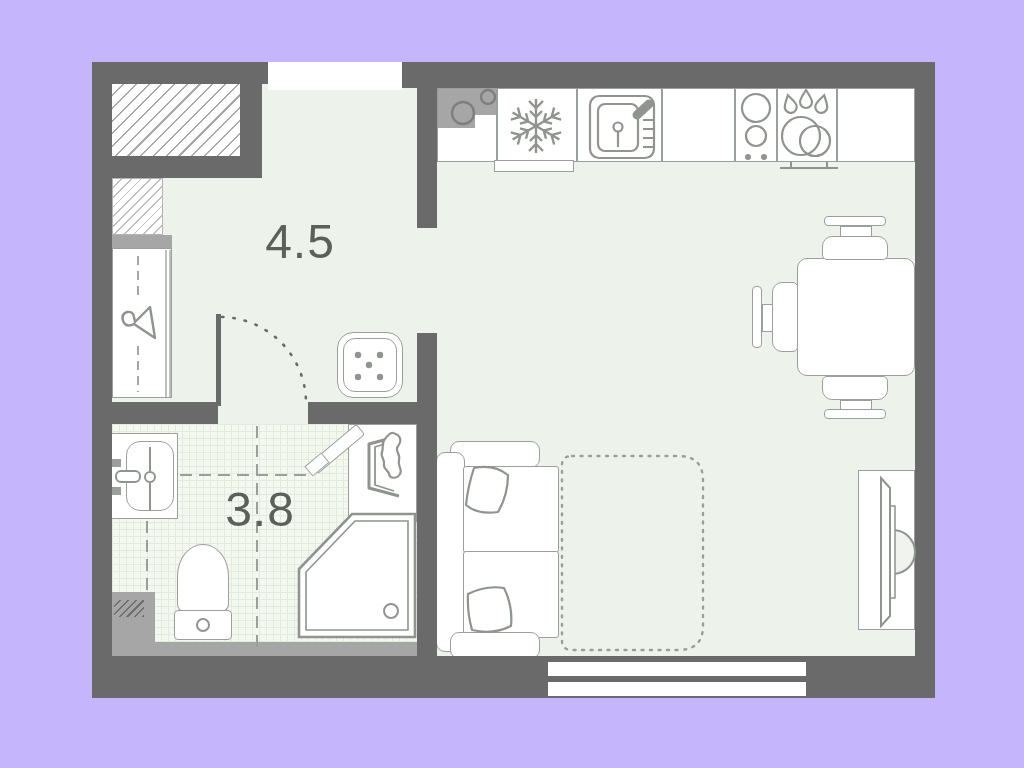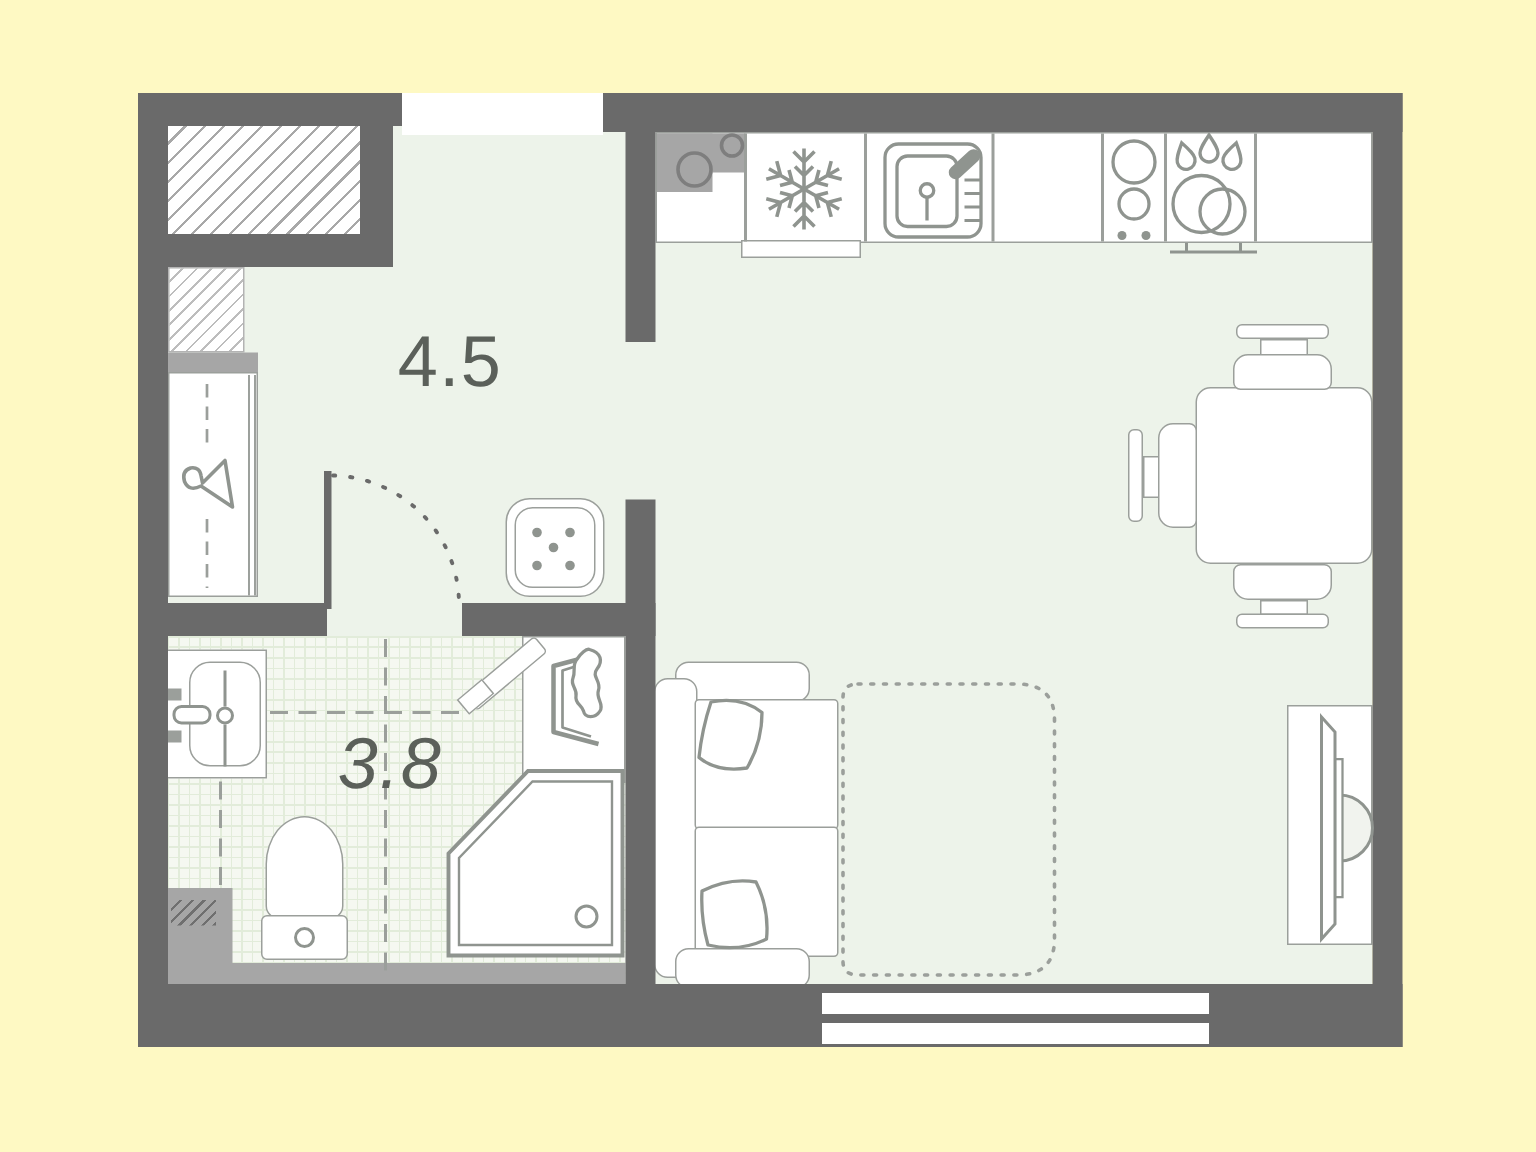--- a/index.html
+++ b/index.html
@@ -1,16 +1,16 @@
 <!DOCTYPE html>
 <html><head>
 <meta charset="utf-8">
 <style>
   html,body{margin:0;padding:0;background:#ffffff;}
-  #stage{position:relative;width:1024px;height:768px;background:#fef9c3;overflow:hidden;
+  #stage{position:relative;width:1024px;height:768px;background:#c4b5fd;overflow:hidden;
          font-family:"Liberation Sans", sans-serif;}
   .abs{position:absolute;}
   .floor{background:#edf3ea;}
   .tiles{background-color:#f5f8f1;
          background-image:repeating-linear-gradient(0deg,#e2ecda 0 1px,transparent 1px 7px),
                           repeating-linear-gradient(90deg,#e2ecda 0 1px,transparent 1px 7px);}
   .wall{background:#6a6a6a;}
   .gray{background:#a6a6a6;}
   .white{background:#ffffff;}
   .box{background:#ffffff;border:1.5px solid #9b9f9b;box-sizing:border-box;}
@@ -210,14 +210,14 @@
 
       <g stroke-width="2">
         <path d="M257,426 V650" stroke-dasharray="12 7"></path>
         <path d="M180,475 H310" stroke-dasharray="12 7"></path>
         <path d="M147,521 V596" stroke-dasharray="12 7"></path>
       </g>
     </g>
   </svg>
 
   <div class="abs label" style="left:245px;top:216px;width:110px;">4.5</div>
-  <div class="abs label" style="left:210px;top:484px;width:100px;font-style:italic;">3.8</div>
+  <div class="abs label" style="left:210px;top:484px;width:100px;">3.8</div>
 </div>
 
 </body></html>

